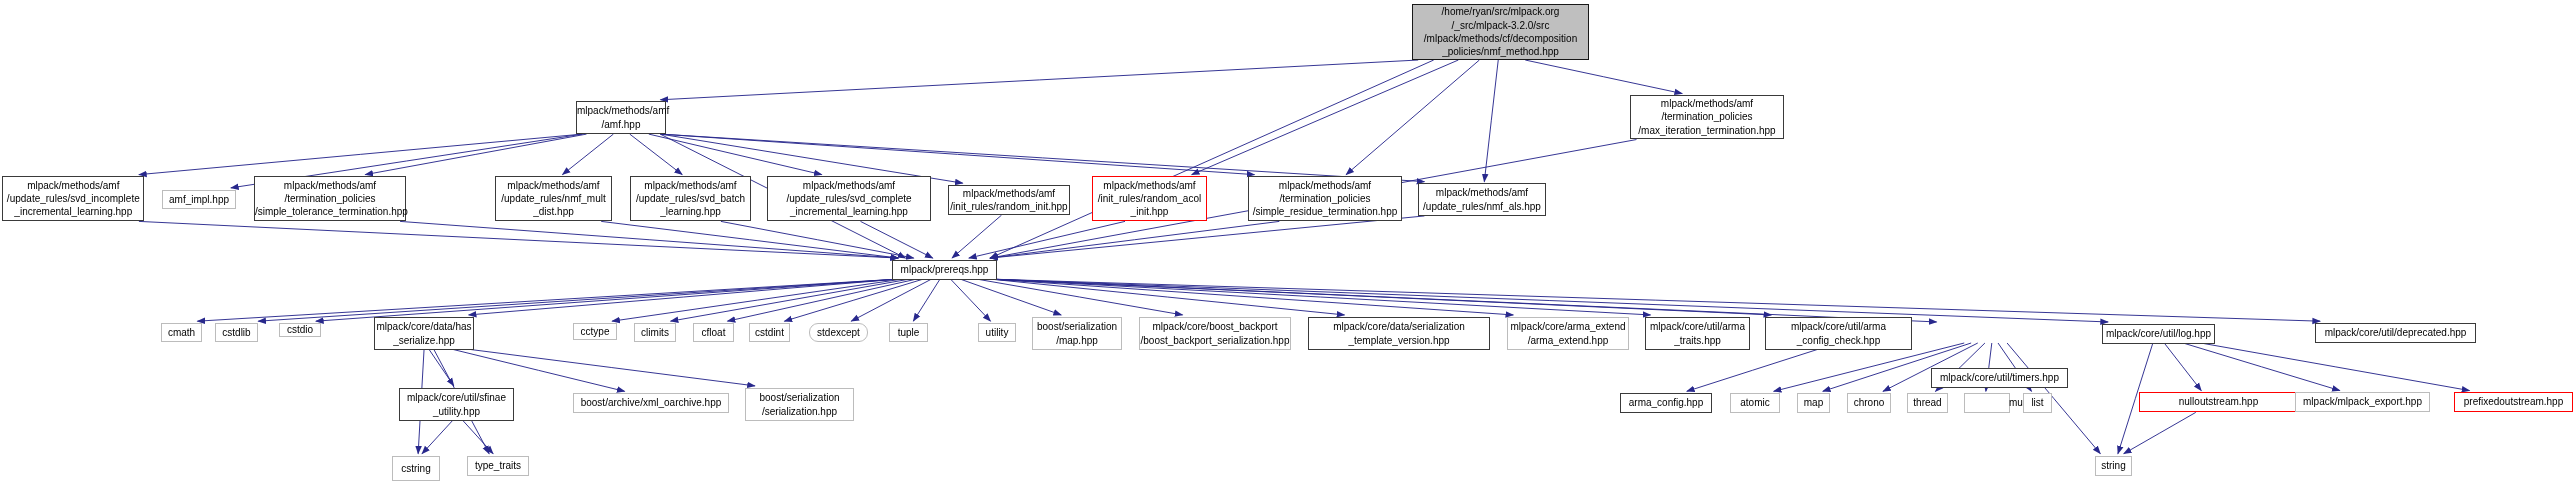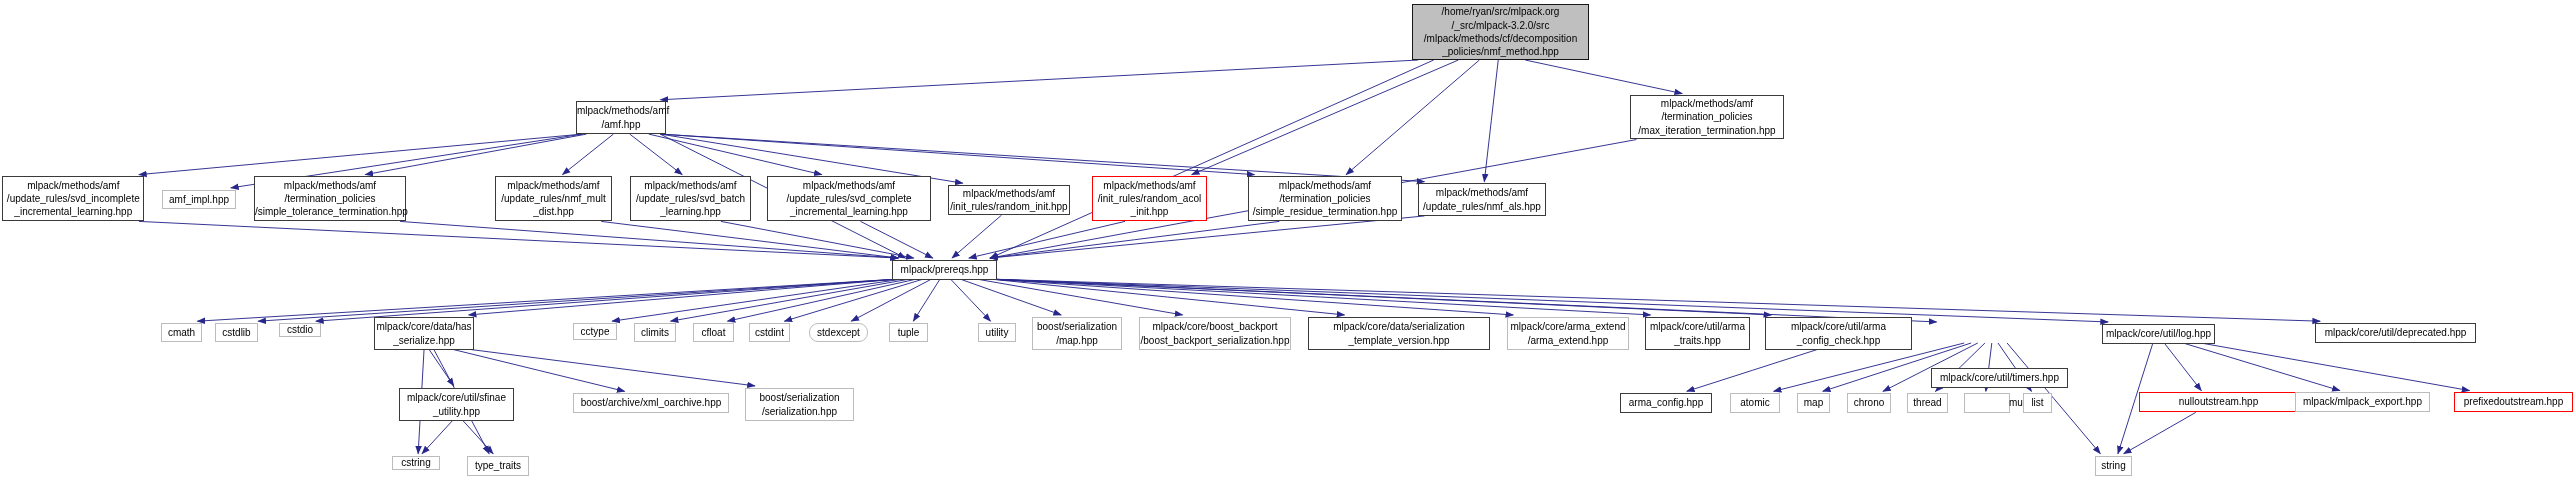--- a/index.html
+++ b/index.html
@@ -265,21 +265,21 @@
       </div>
       <div class="node truncated" style="left: 2139px; top: 392px; width: 159px; height: 20px;">
         <div class="ln">nulloutstream.hpp</div>
       </div>
       <div class="node plain" style="left: 2295px; top: 392px; width: 135px; height: 20px;">
         <div class="ln">mlpack/mlpack_export.hpp</div>
       </div>
       <div class="node truncated" style="left: 2454px; top: 392px; width: 119px; height: 20px;">
         <div class="ln">prefixedoutstream.hpp</div>
       </div>
-      <div class="node plain" style="left: 392px; top: 456px; width: 48px; height: 14px;">
+      <div class="node plain" style="left: 392px; top: 456px; width: 48px; height: 25px;">
         <div class="ln">cstring</div>
       </div>
       <div class="node plain" style="left: 467px; top: 456px; width: 62px; height: 19.5px;">
         <div class="ln">type_traits</div>
       </div>
       <div class="node plain" style="left: 2095px; top: 456px; width: 37px; height: 19.5px;">
         <div class="ln">string</div>
       </div>
     </div>
 </div>

